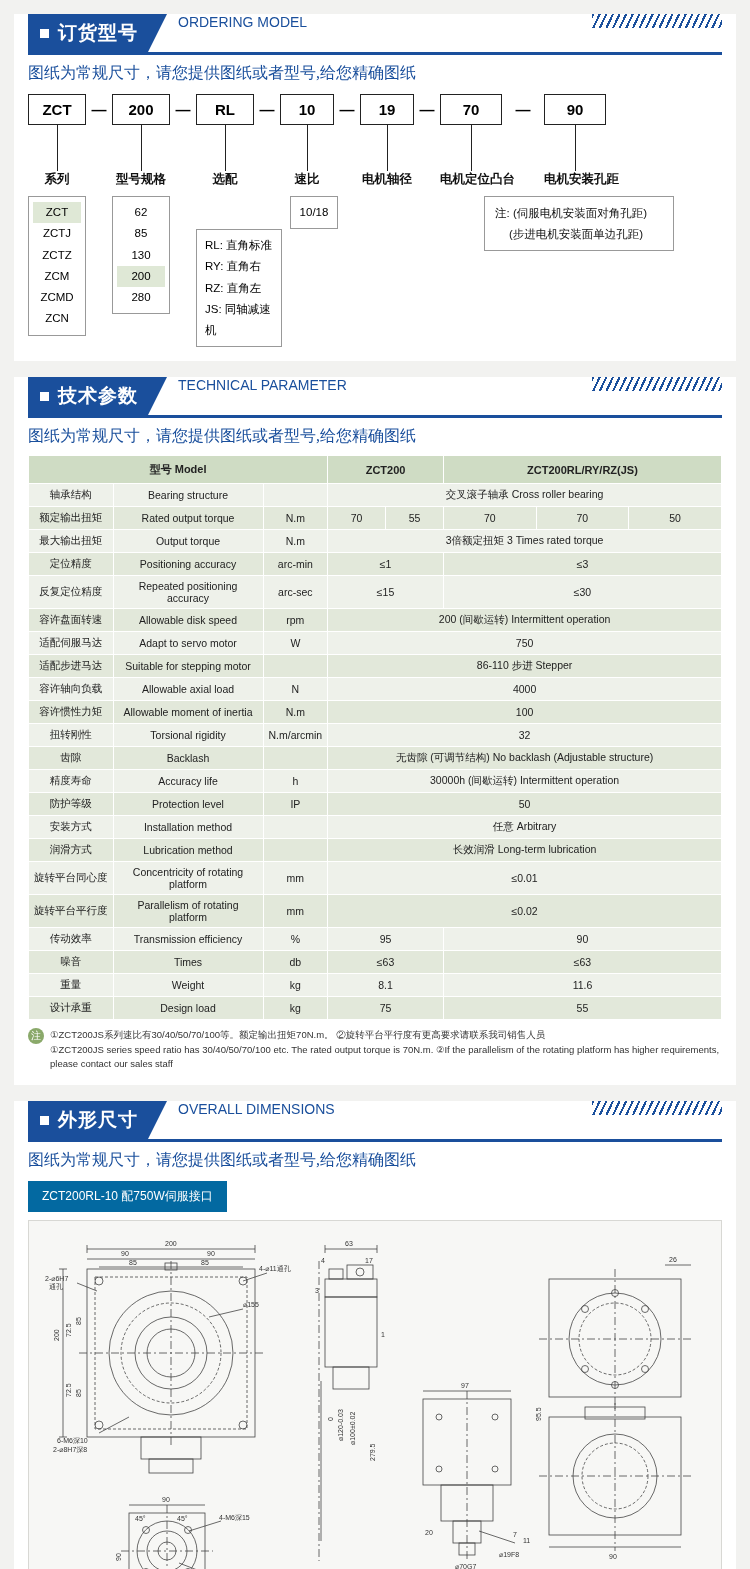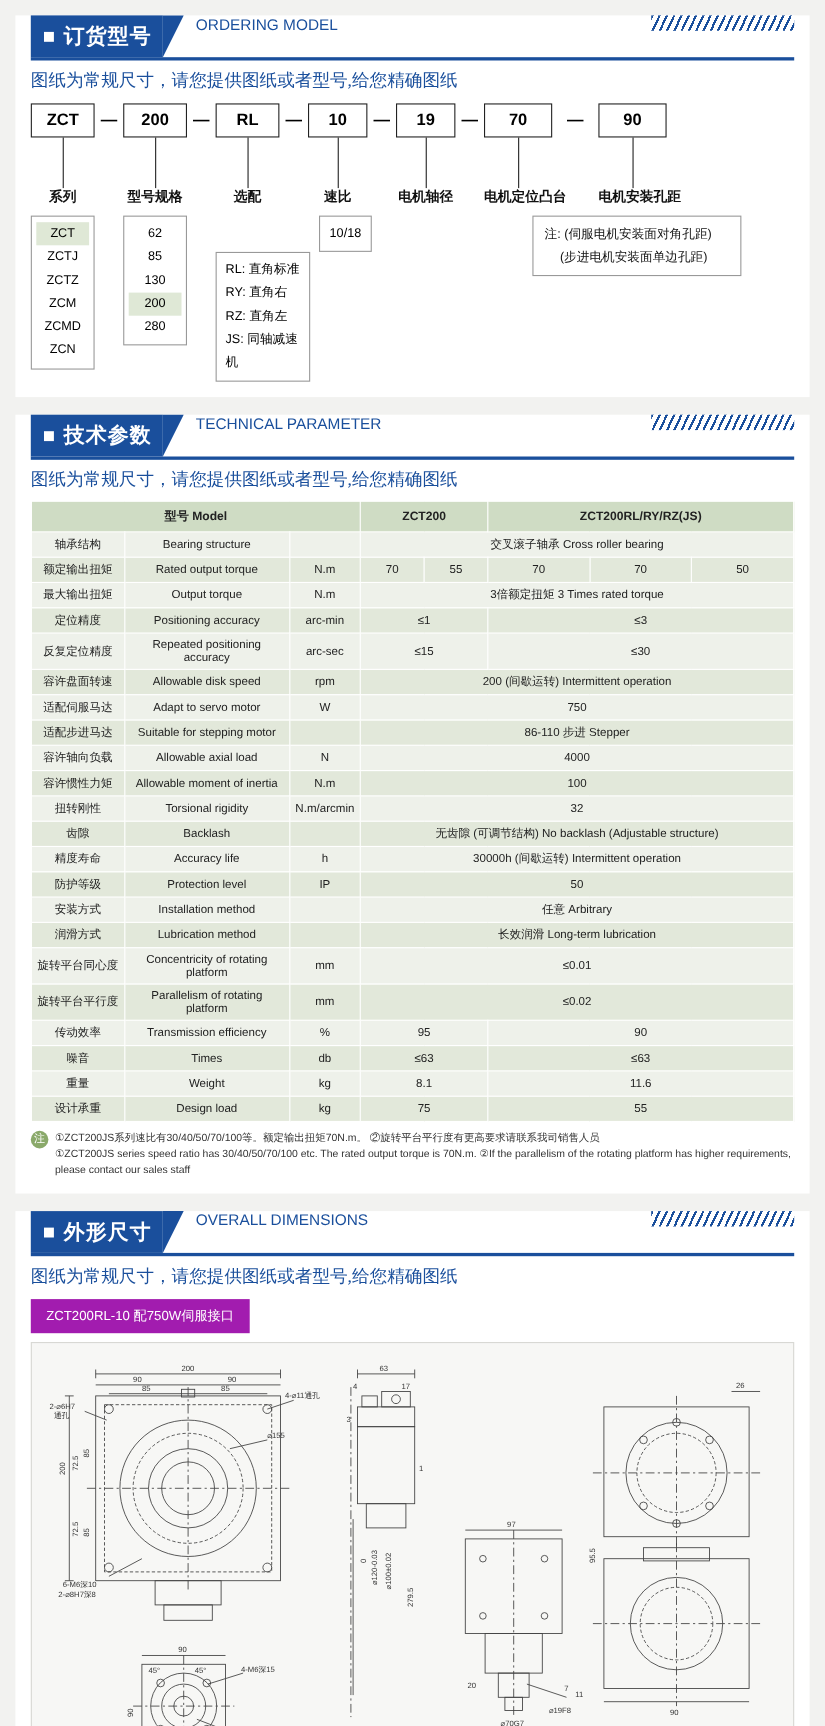--- a/index.html
+++ b/index.html
@@ -180,21 +180,21 @@
     background: #8aa96a;
     color: #fff;
     flex: 0 0 16px;
     text-align: center;
     line-height: 16px;
     font-size: 10px;
   }
 
   
   .dim-title {
-    background: #a21caf;
+    background: #0369a1;
     color: #fff;
     display: inline-block;
     font-size: 12px;
     padding: 7px 14px;
     margin: 6px 0 0 14px;
   }
   .dim-wrap {
     margin: 8px 14px 0 14px;
     border: 1px solid #d8d8d4;
     background: #f7f7f5;

